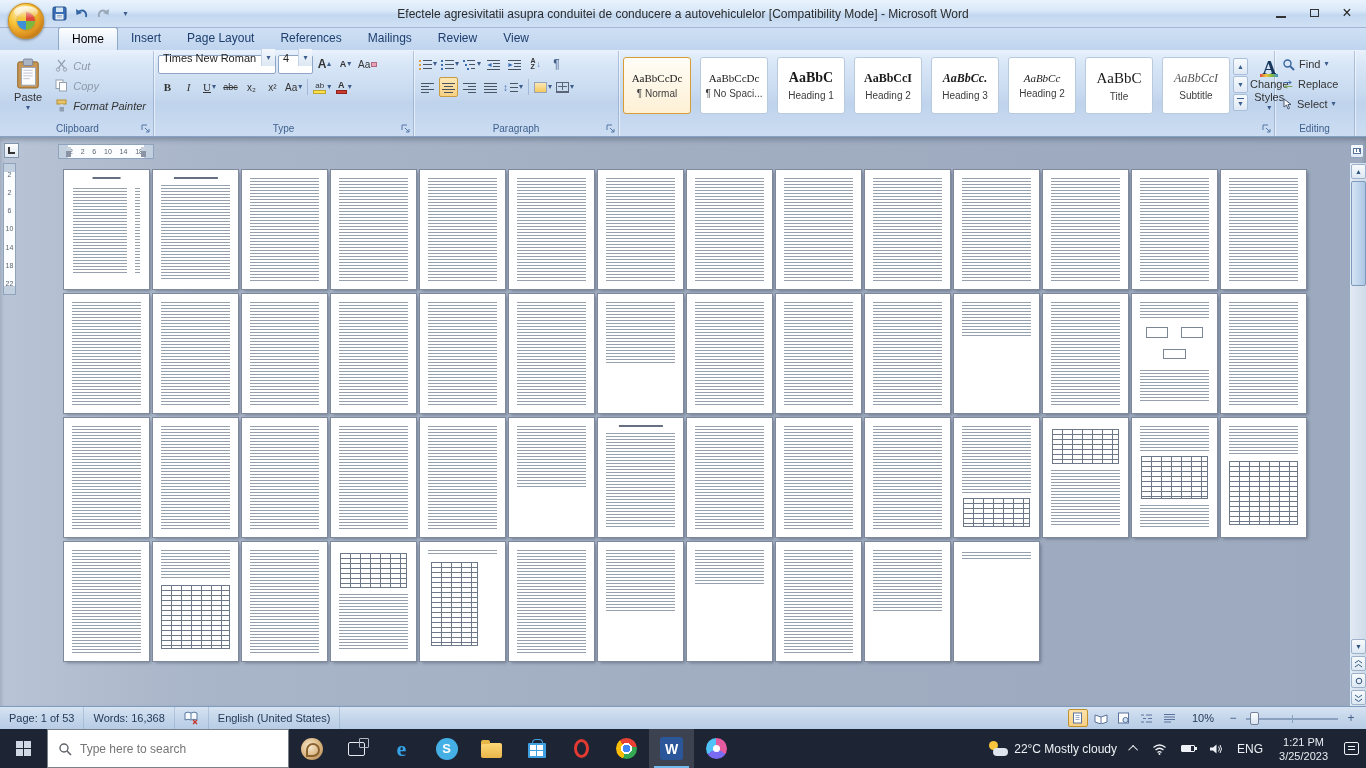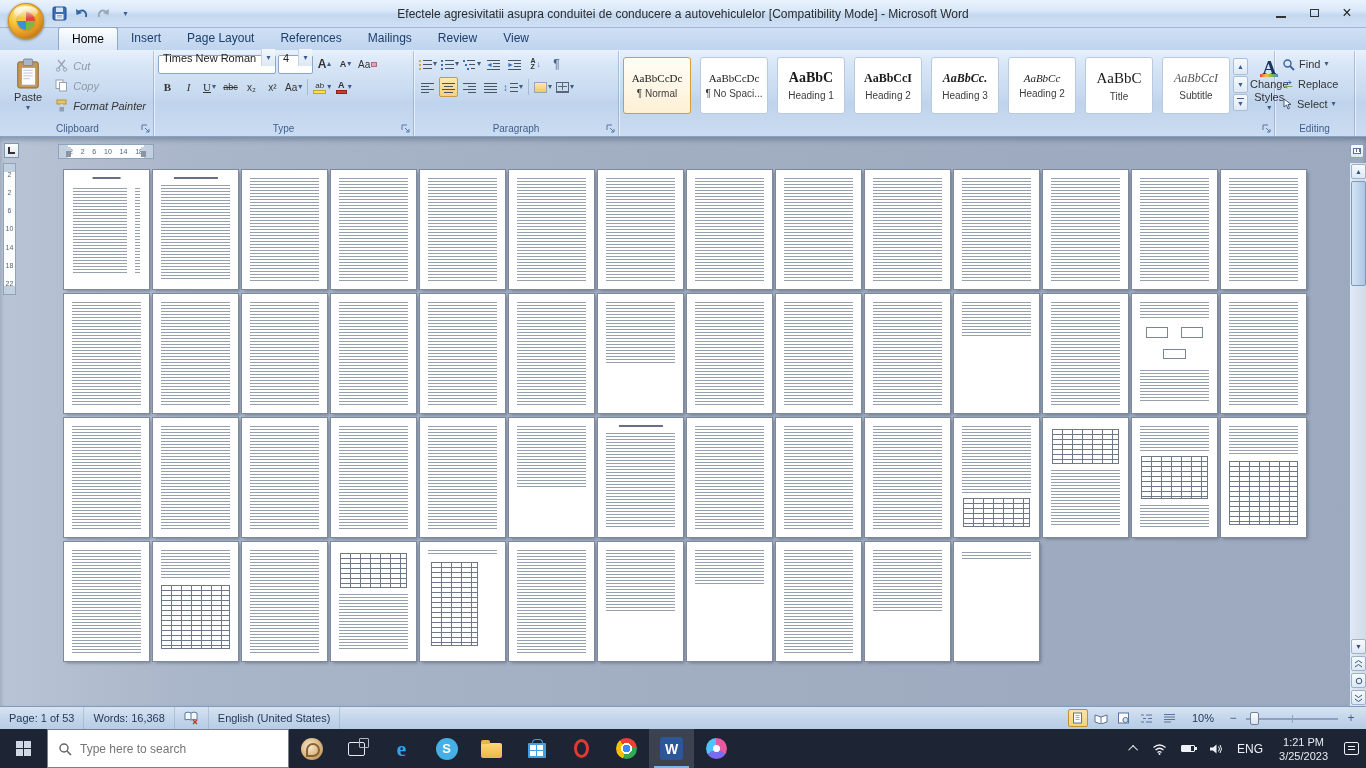--- a/index.html
+++ b/index.html
@@ -844,20 +844,27 @@
         <span class="ico-chrome"></span>
       </div>
     <div class="tb-ico active">
         <span class="ico-word"></span>
       </div>
     <div class="tb-ico">
         <span class="ico-paint"></span>
       </div>
     <div id="tray">
       <div class="tray-item">
+        <span class="weather-ico">
+            <span class="w-sun"></span>
+            <span class="w-cloud"></span>
+          </span>
+        <span>22°C  Mostly cloudy</span>
+      </div>
+      <div class="tray-item">
           <span class="chevron-up"></span>
         </div>
       <div class="tray-item">
           <svg width="15" height="12">
             <path d="M1.5 4.5 Q7.5 -0.5 13.5 4.5 M3.5 7 Q7.5 3.5 11.5 7 M5.5 9.5 Q7.5 7.8 9.5 9.5" stroke="#eef1f5" fill="none" stroke-width="1.3"></path>
             <circle cx="7.5" cy="11" r="1" fill="#eef1f5"></circle>
           </svg>
         </div>
       <div class="tray-item">
           <span class="batt"></span>

